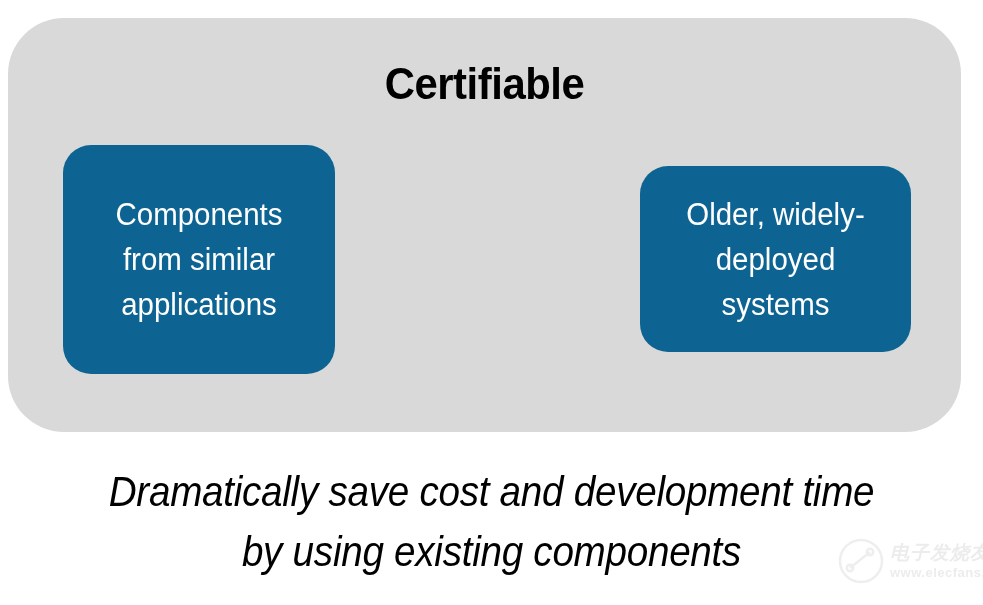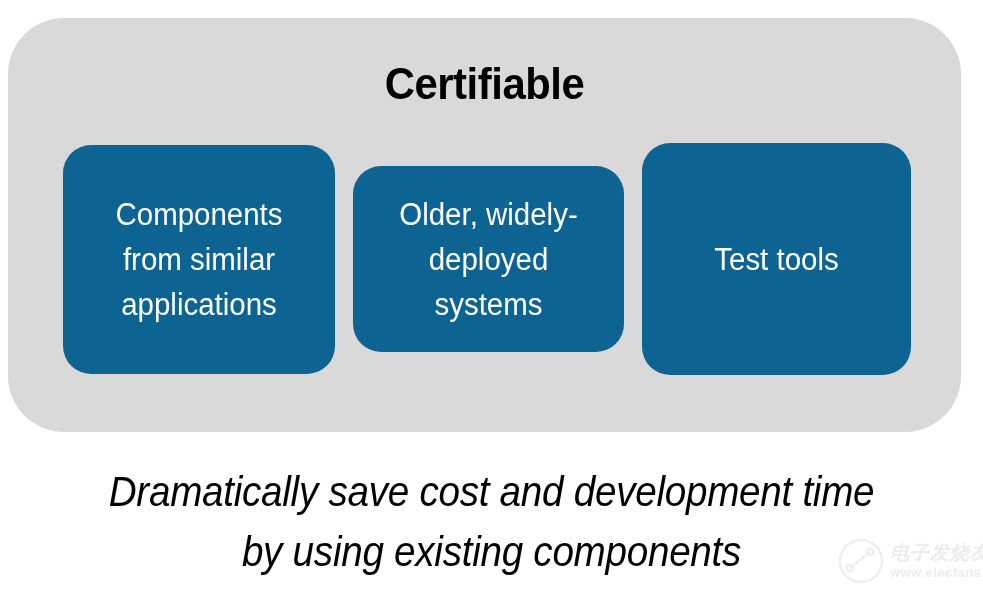--- a/index.html
+++ b/index.html
@@ -166,23 +166,20 @@
 from similar
 applications</span>
     </div>
 
     <div class="card" id="card-older">
       <span class="card-label">Older, widely-
 deployed
 systems</span>
     </div>
 
-    <div class="card" id="card-test-tools">
-      <span class="card-label">Test tools</span>
-    </div>
 
   </div>
 </div>
 
 <div id="caption">
   <span class="caption-line">Dramatically save cost and development time</span>
   <span class="caption-line">by using existing components</span>
 </div>
 
 <div id="watermark">

